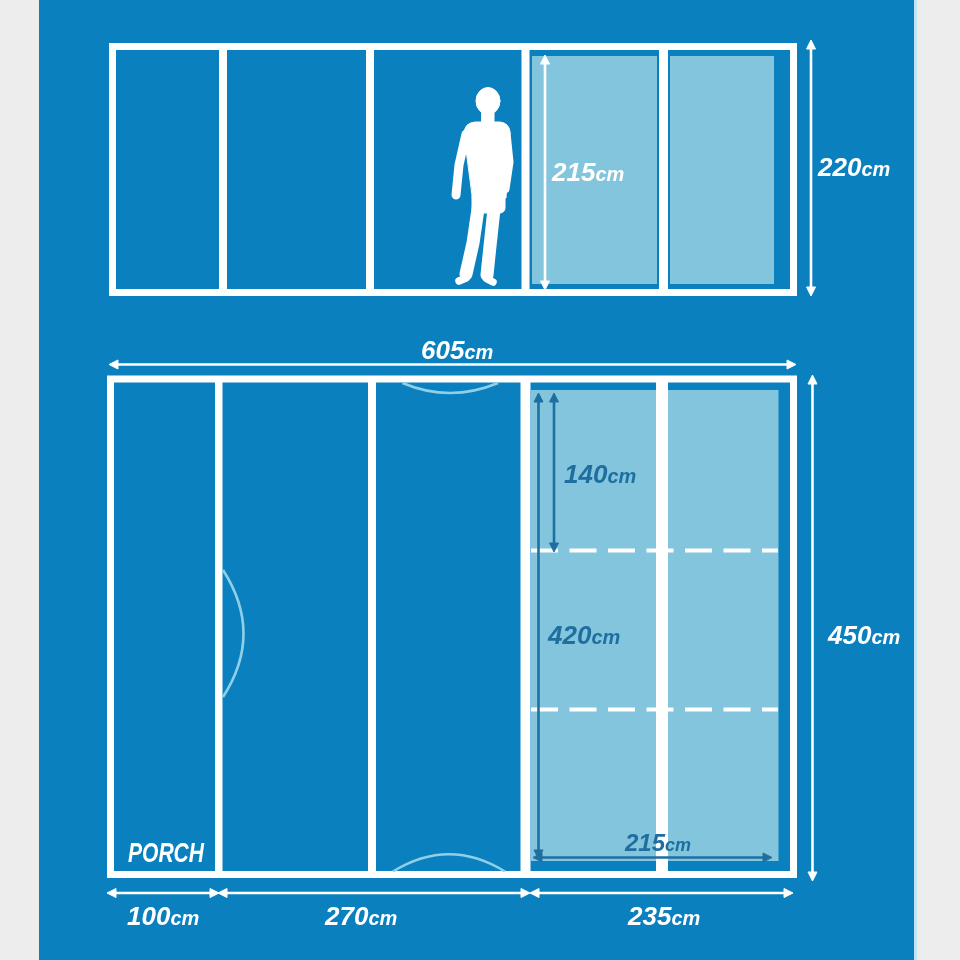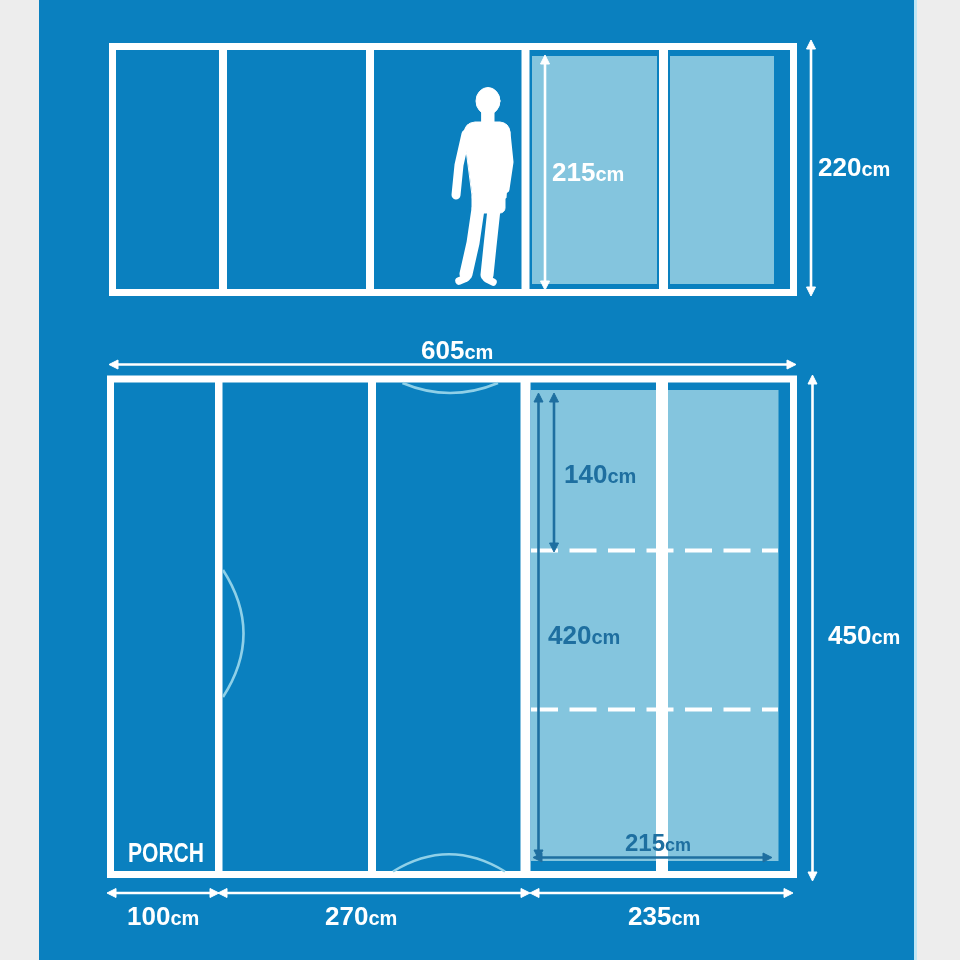--- a/index.html
+++ b/index.html
@@ -1,16 +1,16 @@
 <!DOCTYPE html>
 <html><head>
 <meta charset="utf-8">
 <style>
   html,body{margin:0;padding:0;width:960px;height:960px;background:#ededed;overflow:hidden;}
-  .wrap{position:relative;width:960px;height:960px;font-family:"Liberation Sans",sans-serif;}
+  .wrap{position:relative;width:960px;height:960px;font-family:"Liberation Sans",sans-serif;font-style:italic;}
   svg text{font-family:"Liberation Sans",sans-serif;font-weight:bold;}
 </style>
 </head>
 <body>
 <div class="wrap">
 
 <div style="position:absolute;left:39px;top:0;width:878px;height:960px;background:#0a80bf;"></div>
 
 <div style="position:absolute;left:914px;top:0;width:3px;height:960px;background:#bfe6f5;"></div>
 <svg width="960" height="960" viewBox="0 0 960 960" style="position:absolute;left:0;top:0">

